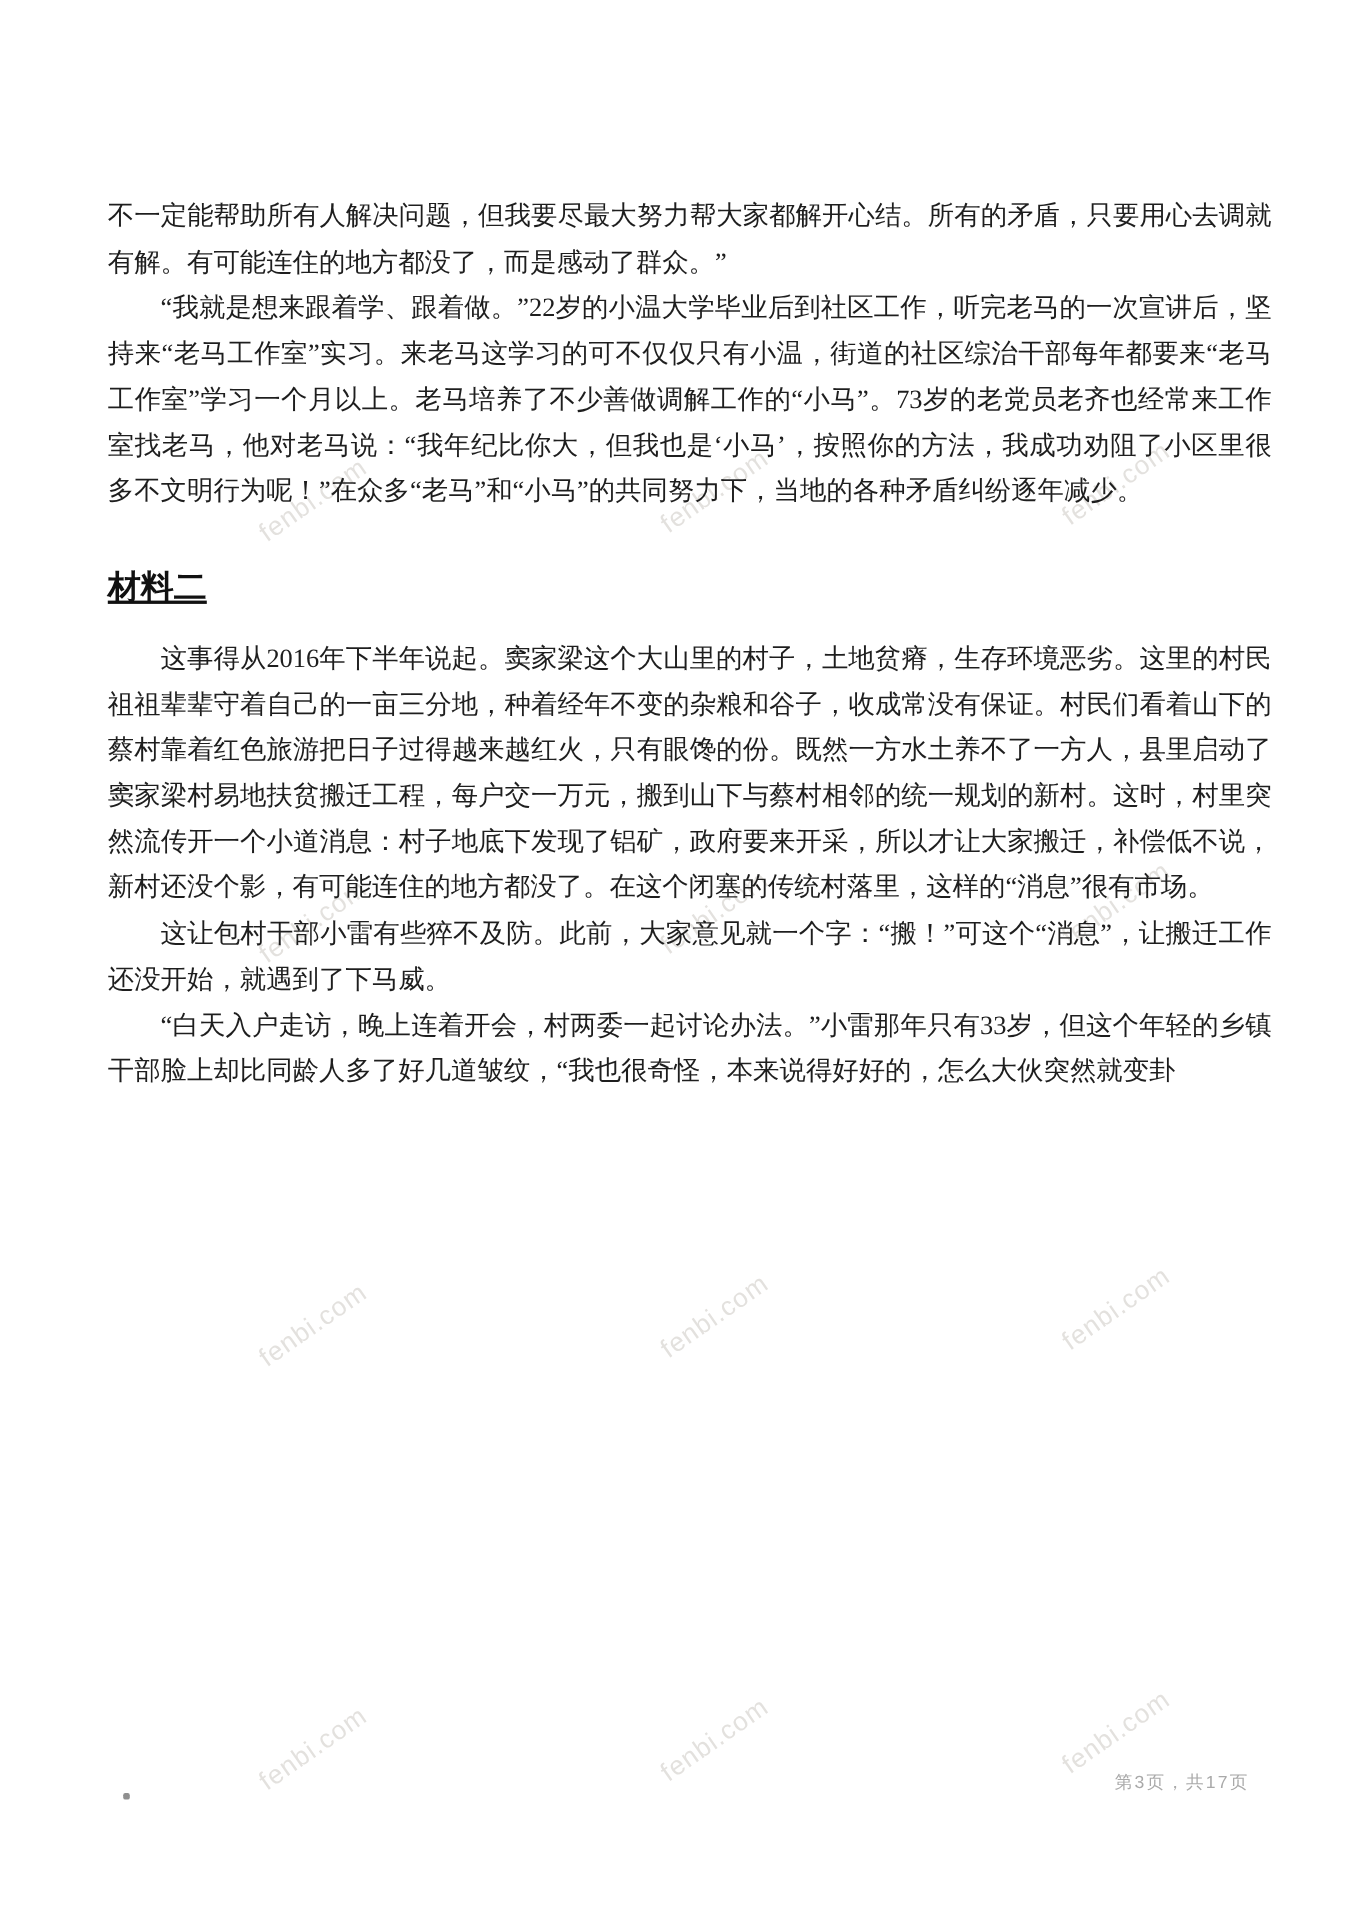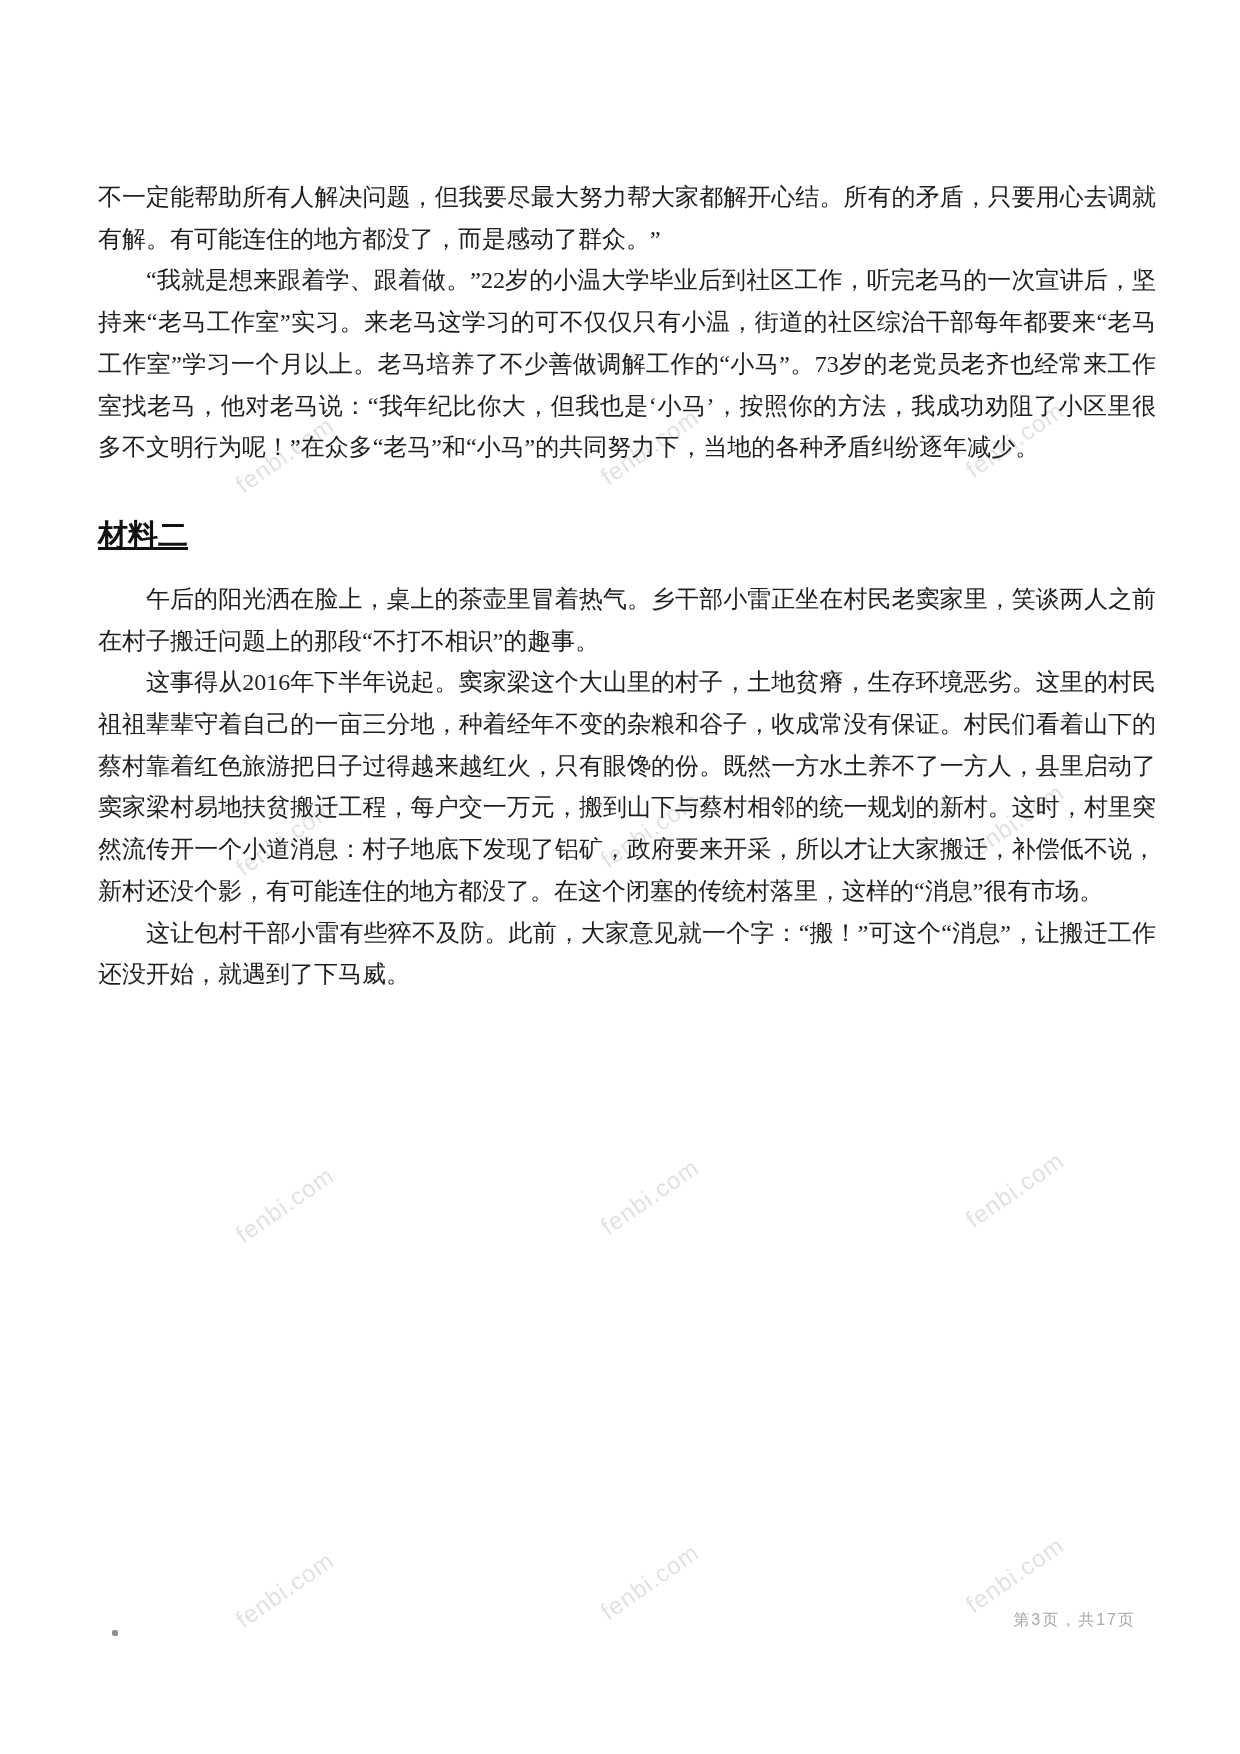--- a/index.html
+++ b/index.html
@@ -81,21 +81,21 @@
     <span class="wm" style="left:650px;top:1582px">fenbi.com</span>
     <span class="wm" style="left:1015px;top:1575px">fenbi.com</span>
   </div>
 
   <div class="content">
     <p class="cont">不一定能帮助所有人解决问题，但我要尽最大努力帮大家都解开心结。所有的矛盾，只要用心去调就有解。有可能连住的地方都没了，而是感动了群众。”</p>
     <p>“我就是想来跟着学、跟着做。”22岁的小温大学毕业后到社区工作，听完老马的一次宣讲后，坚持来“老马工作室”实习。来老马这学习的可不仅仅只有小温，街道的社区综治干部每年都要来“老马工作室”学习一个月以上。老马培养了不少善做调解工作的“小马”。73岁的老党员老齐也经常来工作室找老马，他对老马说：“我年纪比你大，但我也是‘小马’，按照你的方法，我成功劝阻了小区里很多不文明行为呢！”在众多“老马”和“小马”的共同努力下，当地的各种矛盾纠纷逐年减少。</p>
 
     <h2>材料二</h2>
 
-    <p>午后的阳光洒在脸上，桌上的茶壶里冒着热气。乡干部小雷正坐在村民老窦家里，笑谈两人之前在村子搬迁问题上的那段“不打不相识”的趣事。</p>
     <p>这事得从2016年下半年说起。窦家梁这个大山里的村子，土地贫瘠，生存环境恶劣。这里的村民祖祖辈辈守着自己的一亩三分地，种着经年不变的杂粮和谷子，收成常没有保证。村民们看着山下的蔡村靠着红色旅游把日子过得越来越红火，只有眼馋的份。既然一方水土养不了一方人，县里启动了窦家梁村易地扶贫搬迁工程，每户交一万元，搬到山下与蔡村相邻的统一规划的新村。这时，村里突然流传开一个小道消息：村子地底下发现了铝矿，政府要来开采，所以才让大家搬迁，补偿低不说，新村还没个影，有可能连住的地方都没了。在这个闭塞的传统村落里，这样的“消息”很有市场。</p>
     <p>这让包村干部小雷有些猝不及防。此前，大家意见就一个字：“搬！”可这个“消息”，让搬迁工作还没开始，就遇到了下马威。</p>
+    <p>“白天入户走访，晚上连着开会，村两委一起讨论办法。”小雷那年只有33岁，但这个年轻的乡镇干部脸上却比同龄人多了好几道皱纹，“我也很奇怪，本来说得好好的，怎么大伙突然就变卦</p>
   </div>
 
   <span class="footer-dot"></span>
   <div class="footer-page">第3页，共17页</div>
 
 </div>
 
 </body></html>

